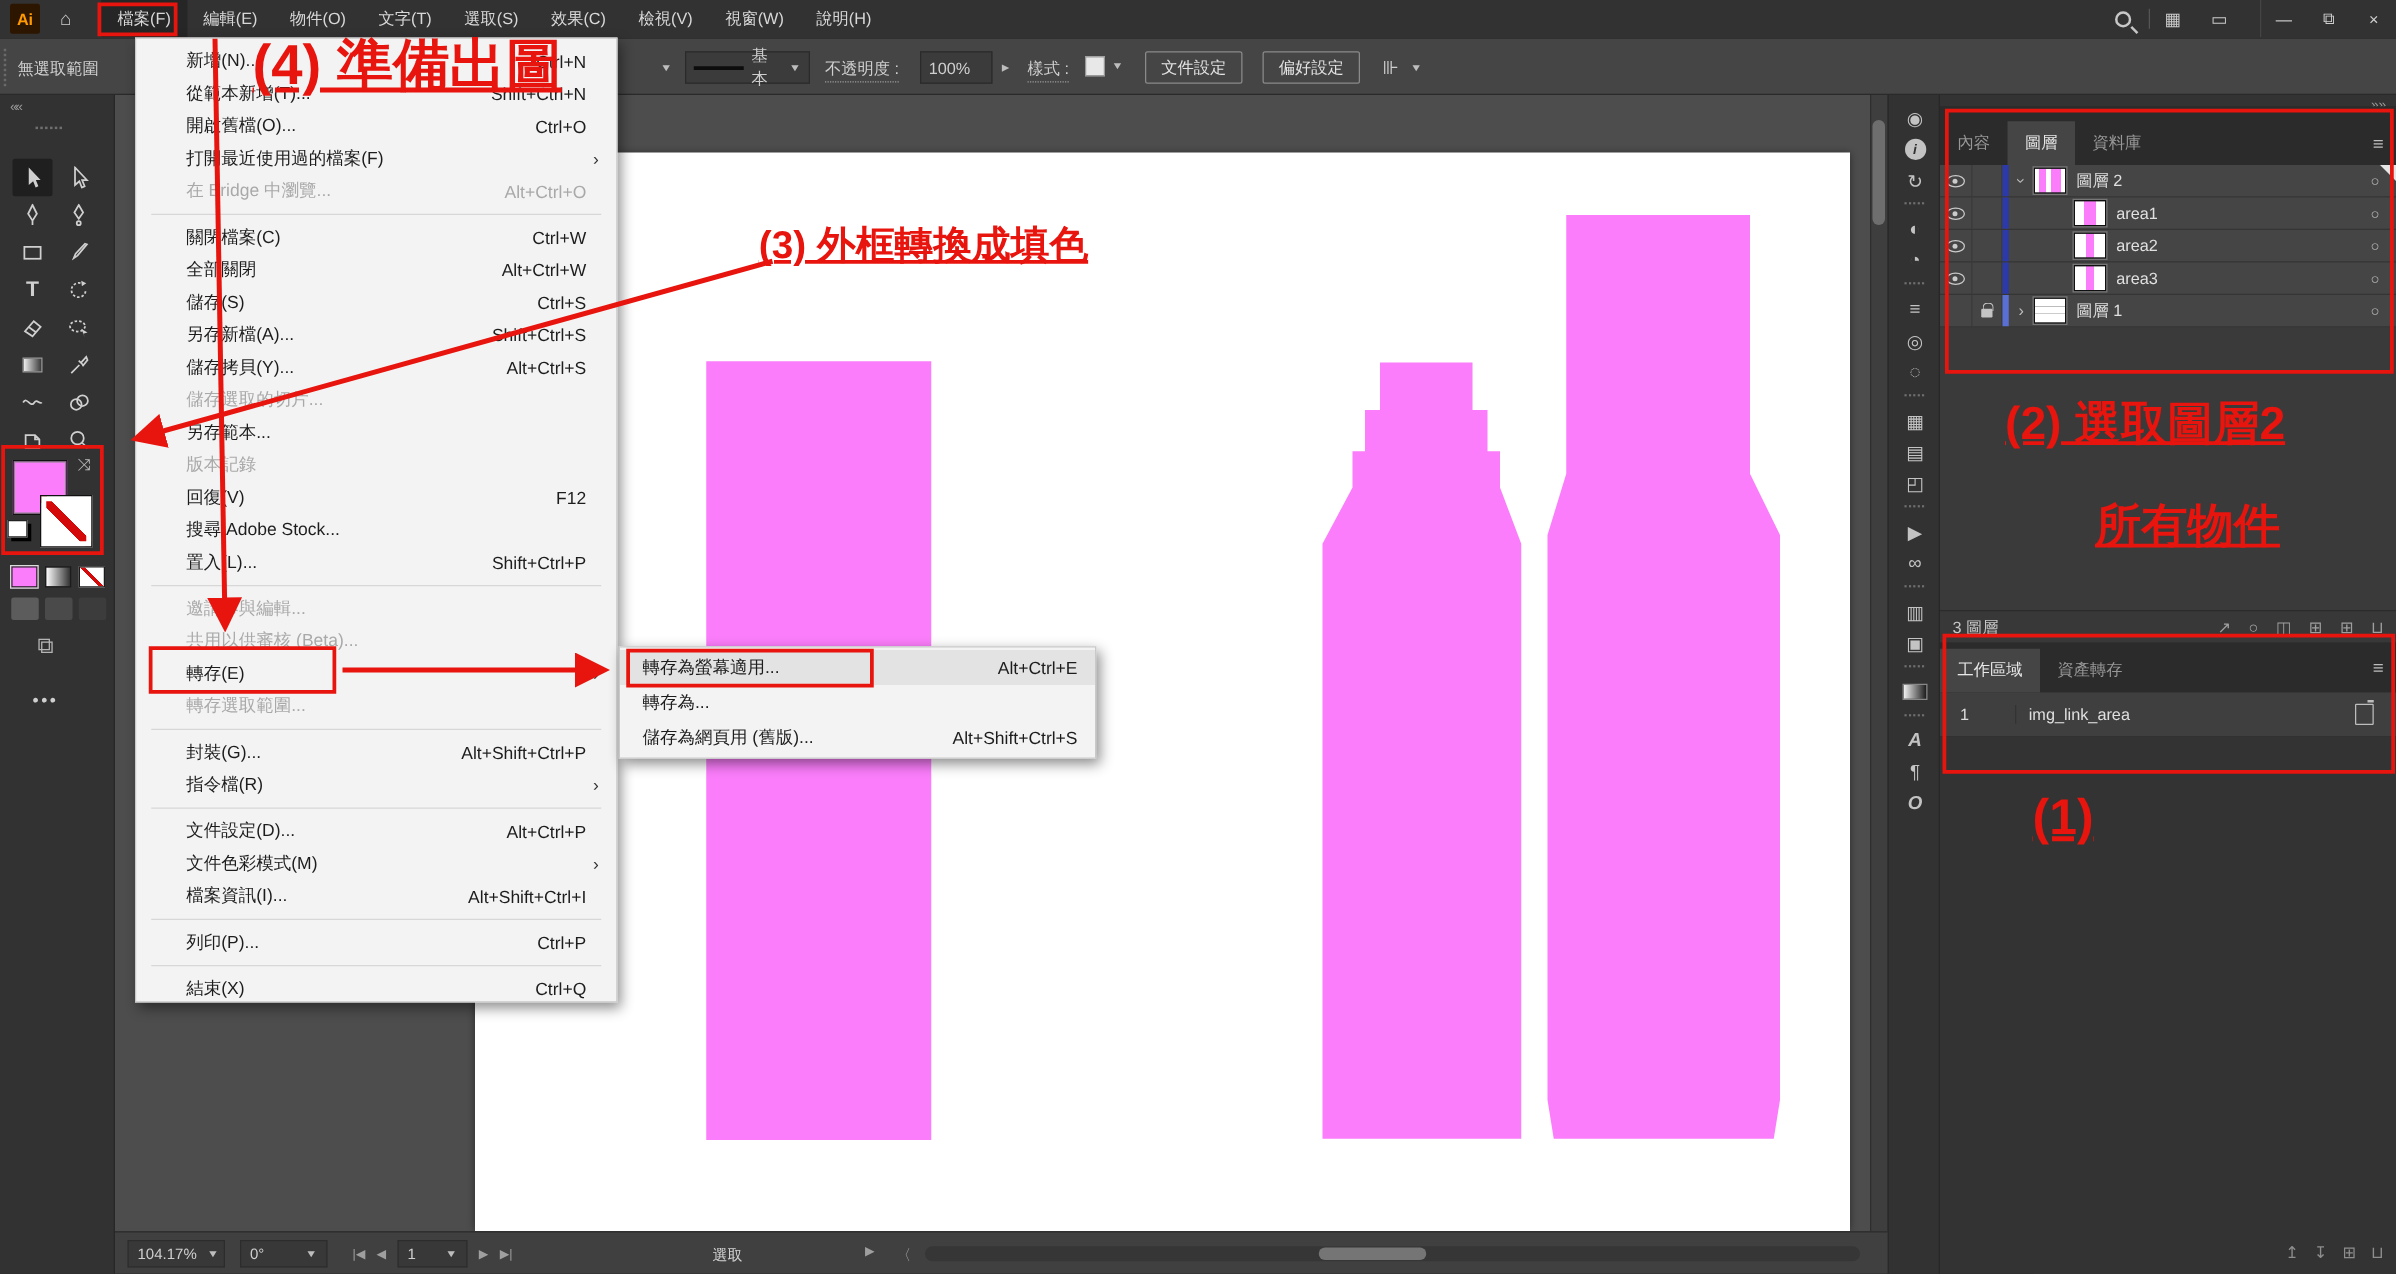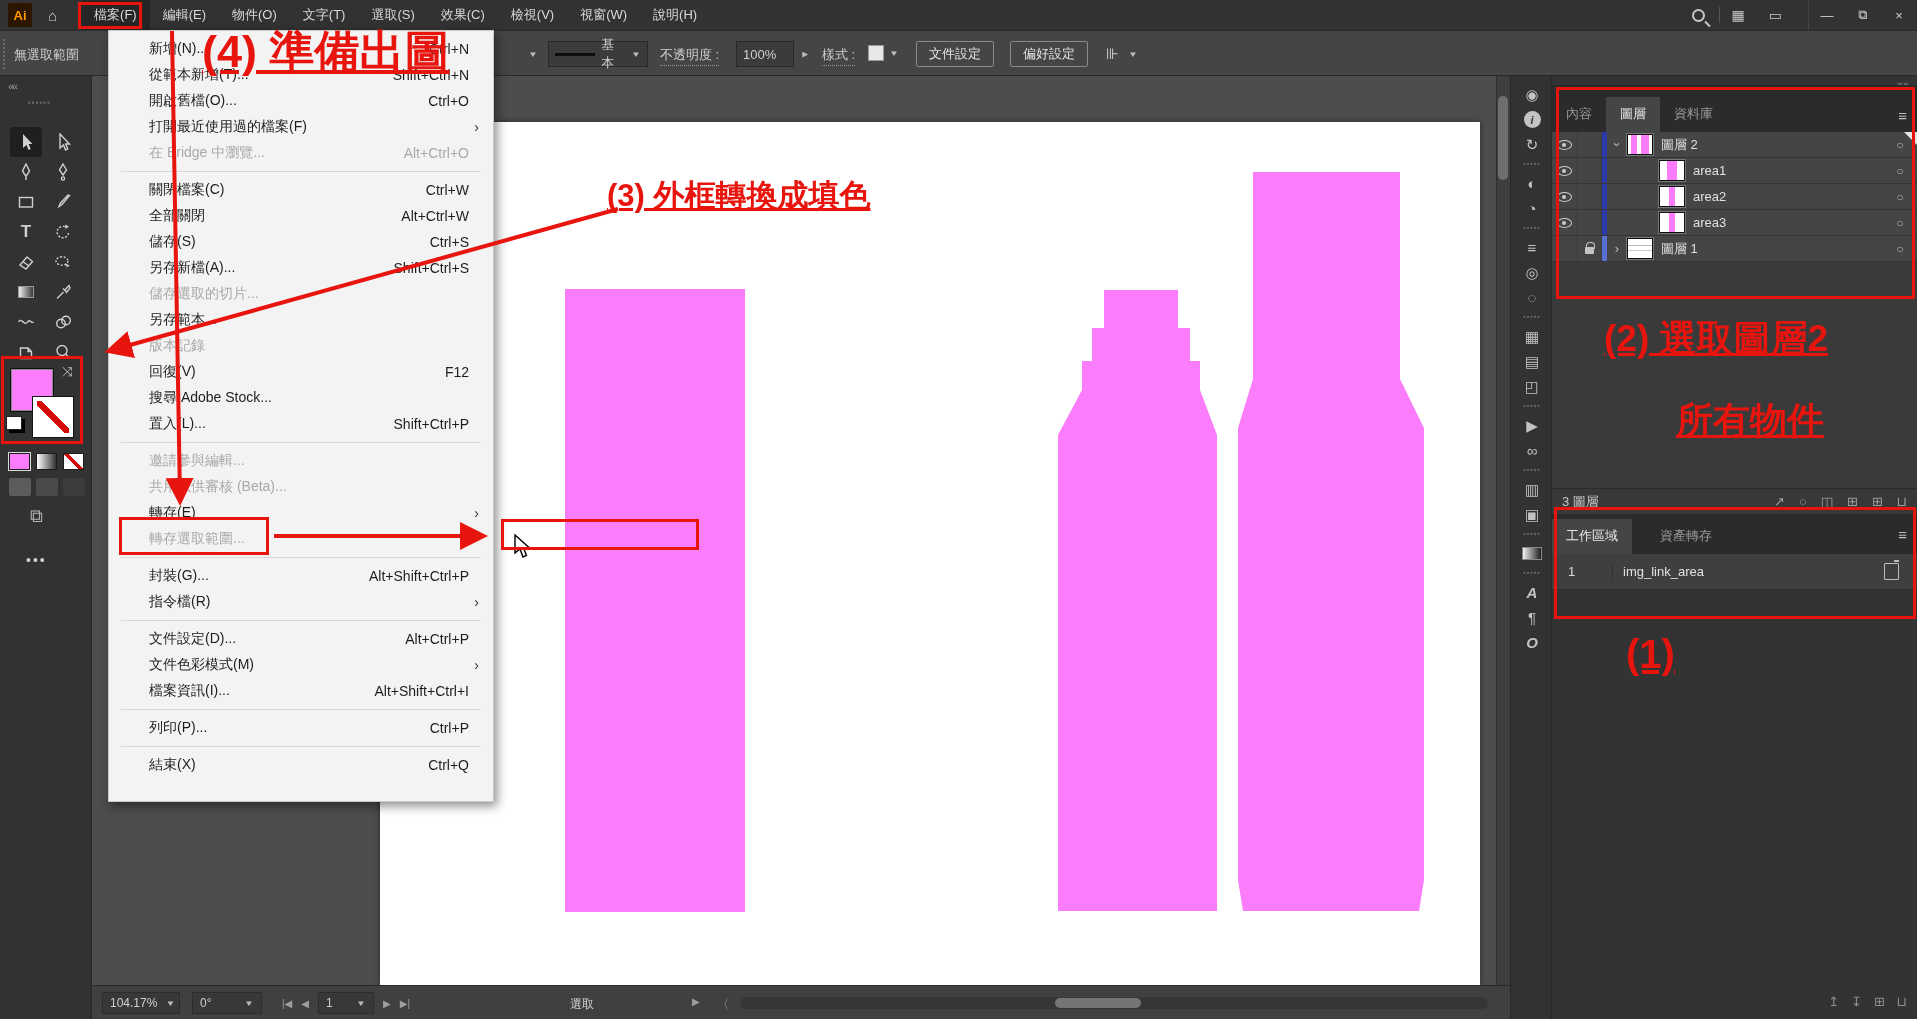--- a/index.html
+++ b/index.html
@@ -111,21 +111,21 @@
   .thumb-a1{background:linear-gradient(90deg,#fff 0 30%,var(--pink) 30% 70%,#fff 70%);}
   .thumb-a2{background:linear-gradient(90deg,#fff 0 38%,var(--pink) 38% 62%,#fff 62%);}
   .thumb-a3{background:linear-gradient(90deg,#fff 0 36%,var(--pink) 36% 64%,#fff 64%);}
   .thumb-sketch{background:linear-gradient(180deg,#fff 0 30%,#bbb 30% 36%,#fff 36% 60%,#ccc 60% 64%,#fff 64%);}
   .lr-label{margin-left:8px;flex:1;color:#e0e0e0;}
   .lr-target{width:34px;color:#b5b5b5;font-size:12px;text-align:center;}
   .sel-corner{position:absolute;right:0;top:0;width:0;height:0;border-left:13px solid transparent;border-top:13px solid #e6e6e6;}
   #layers-empty{left:0;top:186px;width:365px;height:226px;background:#3a3a3a;}
   #layers-status{left:0;top:412px;width:365px;height:26px;background:#383838;border-top:1px solid #2b2b2b;display:flex;align-items:center;padding:0 10px;color:#c9c9c9;}
   #layers-status .ls-icons{margin-left:auto;display:flex;gap:14px;color:#9f9f9f;font-size:13px;}
-  #ab-tabs{top:438px;height:40px;gap:14px;}
+  #ab-tabs{top:438px;height:40px;}
   #ab-row{left:0;top:478px;width:365px;height:36px;background:#3f3f3f;border-bottom:1px solid #2e2e2e;display:flex;align-items:center;}
   .ab-num{width:60px;padding-left:16px;color:#dcdcdc;}
   .ab-name{flex:1;border-left:1px solid #333;padding-left:10px;color:#e0e0e0;}
   .ab-doc-ic{width:15px;height:17px;border:1.5px solid #bdbdbd;border-radius:1px;margin-right:18px;position:relative;}
   .ab-doc-ic:before{content:"";position:absolute;right:-1px;top:-4px;width:5px;height:2px;background:#bdbdbd;}
   #panels-bottom-icons{right:10px;top:918px;display:flex;gap:12px;color:#8e8e8e;font-size:13px;}
 
   
   #statusbar{left:92px;top:985px;width:1418px;height:34px;background:#404040;border-top:1px solid #2b2b2b;color:#cfcfcf;font-size:12px;}
   .sb-box{top:6px;height:22px;background:#383838;border:1px solid #2c2c2c;display:flex;align-items:center;padding:0 7px;gap:8px;}
@@ -624,20 +624,25 @@
         <span class="fm-shortcut">Ctrl+S</span>
         <span class="fm-arrow"></span>
       </div>
 
       <div class="fm-row">
         <span class="fm-label">另存新檔(A)...</span>
         <span class="fm-shortcut">Shift+Ctrl+S</span>
         <span class="fm-arrow"></span>
       </div>
 
+      <div class="fm-row">
+        <span class="fm-label">儲存拷貝(Y)...</span>
+        <span class="fm-shortcut">Alt+Ctrl+S</span>
+        <span class="fm-arrow"></span>
+      </div>
 
       <div class="fm-row disabled">
         <span class="fm-label">儲存選取的切片...</span>
         <span class="fm-shortcut"></span>
         <span class="fm-arrow"></span>
       </div>
 
       <div class="fm-row">
         <span class="fm-label">另存範本...</span>
         <span class="fm-shortcut"></span>
@@ -728,20 +733,37 @@
         <span class="fm-arrow"></span>
       </div>
     <div class="menu-sep"></div>
       <div class="fm-row">
         <span class="fm-label">結束(X)</span>
         <span class="fm-shortcut">Ctrl+Q</span>
         <span class="fm-arrow"></span>
       </div>
     </div>
 
+  <div id="submenu" class="abs">
+
+      <div class="sm-row hl">
+        <span class="sm-label">轉存為螢幕適用...</span>
+        <span class="fm-shortcut">Alt+Ctrl+E</span>
+      </div>
+
+      <div class="sm-row">
+        <span class="sm-label">轉存為...</span>
+        <span class="fm-shortcut"></span>
+      </div>
+
+      <div class="sm-row">
+        <span class="sm-label">儲存為網頁用 (舊版)...</span>
+        <span class="fm-shortcut">Alt+Shift+Ctrl+S</span>
+      </div>
+    </div>
 
   <svg class="cursor-svg" width="24" height="26">
     <path d="M2 1 L2 19 L7 15 L10 23 L13.5 21.5 L10.5 14 L16 13.5 Z" fill="#fff" stroke="#000" stroke-width="1.4"></path>
   </svg>
 
   <div id="anno" class="abs">
     <svg width="1917" height="1019">
       <defs>
         <marker id="ah" markerWidth="7" markerHeight="7" refX="5" refY="3.5" orient="auto">
           <path d="M0,0 L7,3.5 L0,7 Z" fill="#e8140e"></path>

